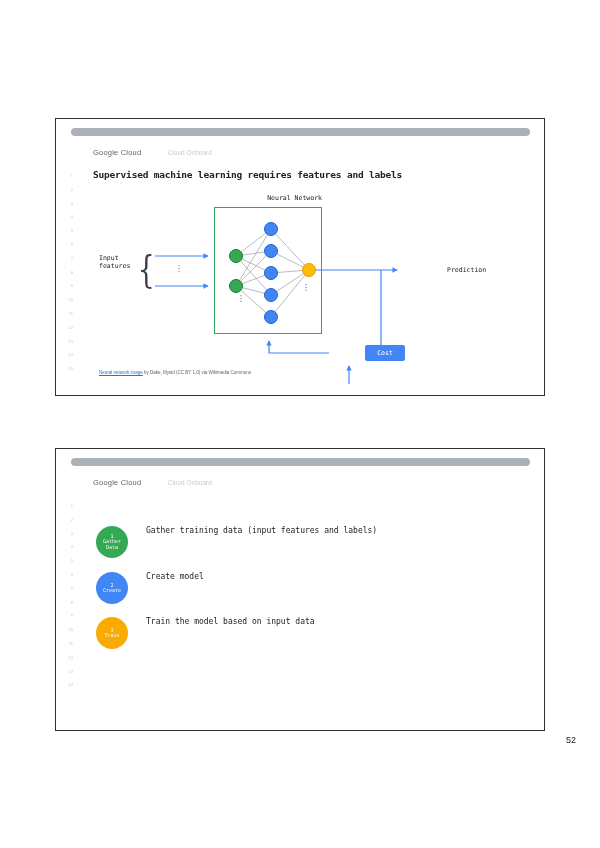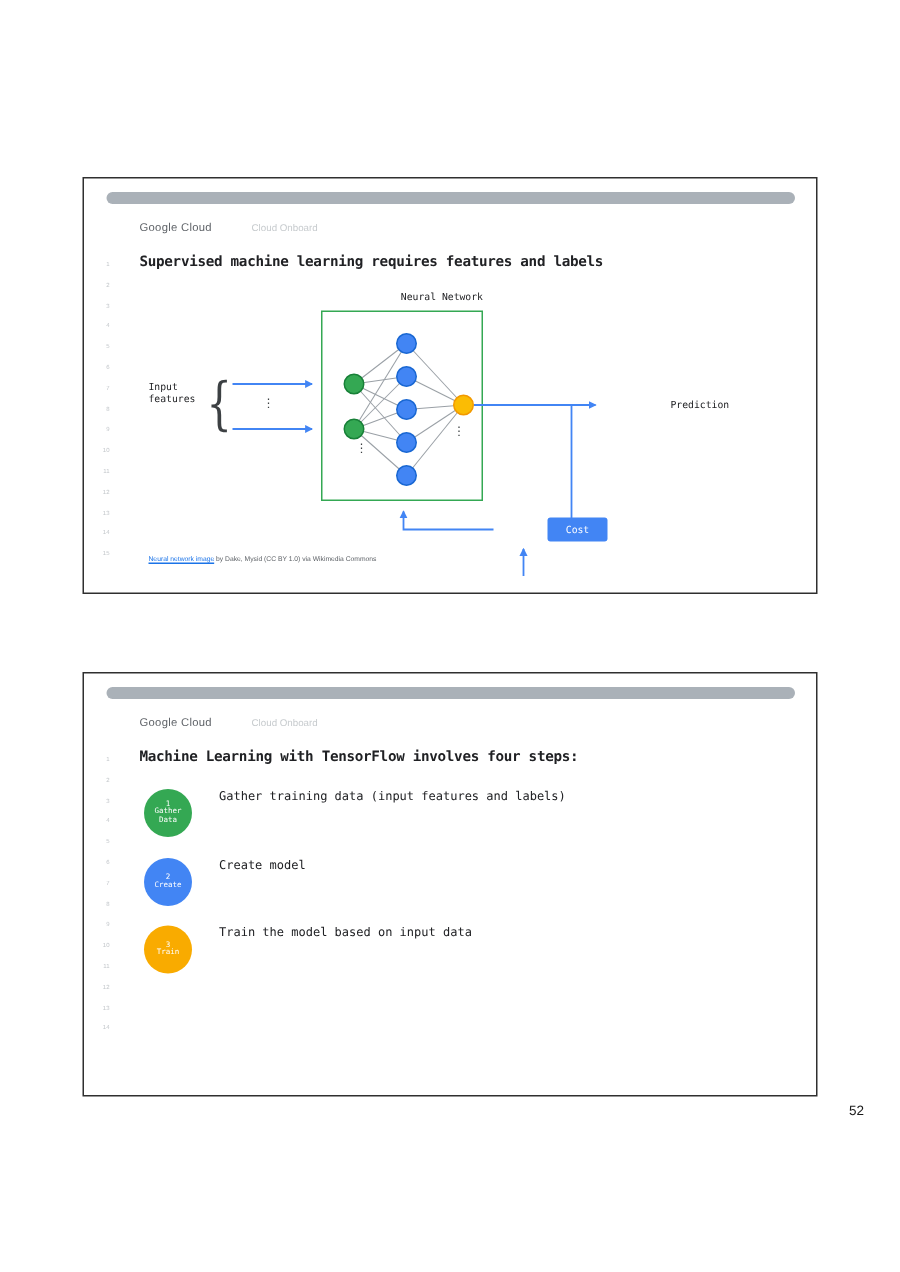--- a/index.html
+++ b/index.html
@@ -150,21 +150,20 @@
 5
 6
 7
 8
 9
 10
 11
 12
 13
 14</div>
-    <div class="slide-title">Machine Learning with TensorFlow involves four steps:</div>
 
     <div class="step-row step-row-0">
       <div class="step-circle" style="background: rgb(52, 168, 83);">
         <span class="step-num">1</span>
         <span class="step-label">Gather
 Data</span>
       </div>
       <span class="step-text">Gather training data (input features and labels)</span>
     </div>
 

